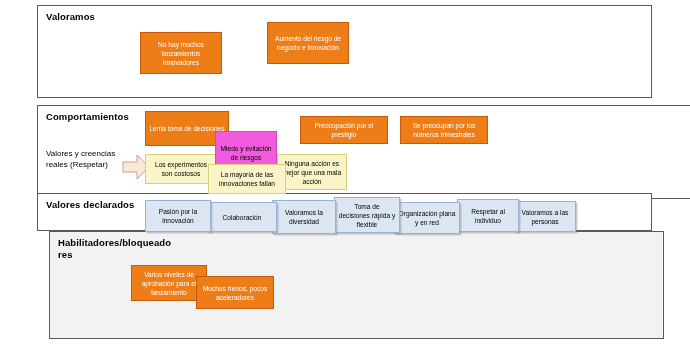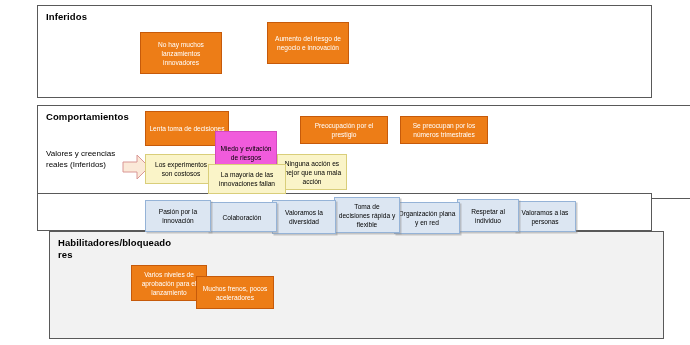--- a/index.html
+++ b/index.html
@@ -97,35 +97,35 @@
     display: block;
     width: 100%;
   }
 </style>
 </head>
 <body>
 
 <div id="canvas">
 
   <div class="section" style="left:37px; top:5px; width:615px; height:93px;">
-    <div class="section-title">Inferidos</div>
+    <div class="section-title">Valoramos</div>
 
     <div class="box box-orange" style="left:102px; top:26px; width:82px; height:42px;">
       <span class="box-text">No hay muchos lanzamientos innovadores</span>
     </div>
 
     <div class="box box-orange" style="left:229px; top:16px; width:82px; height:42px;">
       <span class="box-text">Aumento del riesgo de negocio e innovación</span>
     </div>
   </div>
 
   <div class="section" style="left:37px; top:105px; width:681px; height:94px;">
     <div class="section-title">Comportamientos</div>
 
-    <div class="side-label" style="left:8px; top:42px; width:75px;">Valores y creencias reales (Inferidos)</div>
+    <div class="side-label" style="left:8px; top:42px; width:75px;">Valores y creencias reales (Respetar)</div>
 
     <div class="block-arrow" style="left:84px; top:48px; width:28px; height:26px;">
       <svg width="28" height="26" viewBox="0 0 28 26">
         <polygon points="1,8 15,8 15,1 27,13 15,25 15,18 1,18" fill="#FBE9D8" stroke="#D99694" stroke-width="1"></polygon>
       </svg>
     </div>
 
     <div class="box box-orange" style="left:107px; top:5px; width:84px; height:35px;">
       <span class="box-text">Lenta toma de decisiones</span>
     </div>
@@ -149,20 +149,21 @@
     <div class="box box-yellow" style="left:170px; top:58px; width:78px; height:30px; z-index:4;">
       <span class="box-text">La mayoría de las innovaciones fallan</span>
     </div>
 
     <div class="box box-yellow" style="left:239px; top:48px; width:70px; height:36px; z-index:3;">
       <span class="box-text">Ninguna acción es mejor que una mala acción</span>
     </div>
   </div>
 
   <div class="section" style="left:37px; top:193px; width:615px; height:38px;">
+    <div class="section-title">Valores declarados</div>
 
     <div class="box box-blue" style="left:107px; top:6px; width:66px; height:32px; z-index:7;">
       <span class="box-text">Pasión por la innovación</span>
     </div>
 
     <div class="box box-blue" style="left:169px; top:8px; width:70px; height:30px; z-index:6;">
       <span class="box-text">Colaboración</span>
     </div>
 
     <div class="box box-blue" style="left:234px; top:6px; width:64px; height:34px; z-index:5;">

